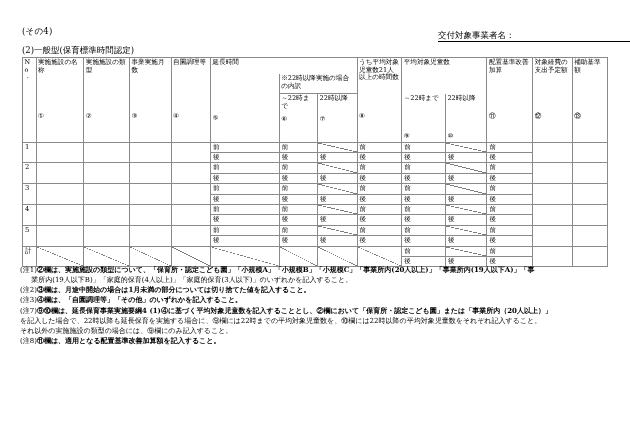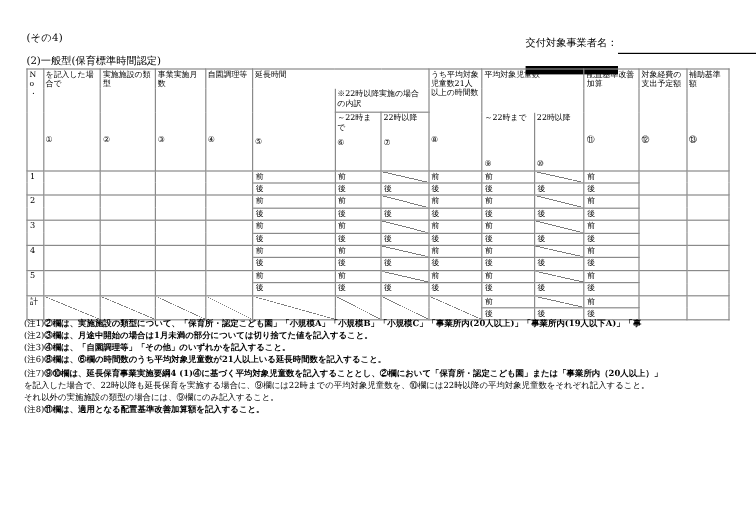--- a/index.html
+++ b/index.html
@@ -7,21 +7,21 @@
     width:630px;height:439px;
     background:#ffffff;
     font-family:"DejaVu Serif","Liberation Serif",serif;
     color:#000;
     overflow:hidden;
   }
   .page{position:relative;width:630px;height:394px;box-sizing:border-box;padding:0;}
 
   .doc-label{position:absolute;left:22px;top:26px;font-size:8.5px;letter-spacing:.2px;}
   .recipient{position:absolute;left:438px;top:30px;font-size:8.5px;white-space:nowrap;}
-  .recipient .rl{border-bottom:7px solid #000000;padding-bottom:14px;}
+  .recipient .rl{border-bottom:1px solid #000000;padding-bottom:1px;}
   .recipient .rline{display:inline-block;width:122px;border-bottom:1px solid #000;vertical-align:bottom;height:10px;}
   .section-title{position:absolute;left:22px;top:45px;font-size:8.5px;}
 
   table.form{
     position:absolute;left:22px;top:57px;
     border-collapse:collapse;
     table-layout:fixed;
     width:586px;
     font-size:6.6px;
     line-height:1.16;
@@ -104,21 +104,21 @@
 
     <thead>
       <tr>
         <th class="no-head" rowspan="3">
           <span class="vchar">N</span>
           <span class="vchar">o</span>
           <span class="vchar">・</span>
         </th>
         <th rowspan="3" style="height:66px">
           <div class="hdr-inner" style="height:62px">
-            <span class="hdr-txt">を記入した場合で</span>
+            <span class="hdr-txt">実施施設の名称</span>
             <span class="hdr-num">①</span>
           </div>
         </th>
         <th rowspan="3">
           <div class="hdr-inner" style="height:62px">
             <span class="hdr-txt">実施施設の類型</span>
             <span class="hdr-num">②</span>
           </div>
         </th>
         <th rowspan="3">
@@ -350,21 +350,20 @@
         </tr>
         <tr class="sub">
           <td class="cellv"><span>後</span></td>
           <td class="cellv"><span>後</span></td>
           <td class="cellv"><span>後</span></td>
         </tr>
       </tbody>
   </table>
 
   <div class="notes">
-      <div class="note"><span>(注1)</span><span class="note-body">②欄は、実施施設の類型について、「保育所・認定こども園」「小規模A」「小規模B」「小規模C」「事業所内(20人以上)」「事業所内(19人以下A)」「事</span></div>
+      <div class="note"><span>(注1)</span><span class="note-body">②欄は、実施施設の類型について、「保育所・認定こども園」「小規模A」「小規模B」「小規模C」「事業所内(20人以上)」「事業所内(19人以下A)」「事</span><span class="cont">業所内(19人以下B)」「家庭的保育(4人以上)」「家庭的保育(3人以下)」のいずれかを記入すること。</span></div>
       <div class="note"><span>(注2)</span><span class="note-body">③欄は、月途中開始の場合は1月未満の部分については切り捨てた値を記入すること。</span></div>
       <div class="note"><span>(注3)</span><span class="note-body">④欄は、「自園調理等」「その他」のいずれかを記入すること。</span></div>
-      <div class="note"><span>(注6)</span><span class="note-body">⑧欄は、⑥欄の時間数のうち平均対象児童数が21人以上いる延長時間数を記入すること。</span></div>
       <div class="note"><span>(注7)</span><span class="note-body">⑨⑩欄は、延長保育事業実施要綱4 (1)④に基づく平均対象児童数を記入することとし、②欄において「保育所・認定こども園」または「事業所内（20人以上）」</span><span class="cont0">を記入した場合で、22時以降も延長保育を実施する場合に、⑨欄には22時までの平均対象児童数を、⑩欄には22時以降の平均対象児童数をそれぞれ記入すること。</span><span class="cont0">それ以外の実施施設の類型の場合には、⑨欄にのみ記入すること。</span></div>
       <div class="note"><span>(注8)</span><span class="note-body">⑪欄は、適用となる配置基準改善加算額を記入すること。</span></div>
     </div>
 
 </div>
 
 </body></html>

